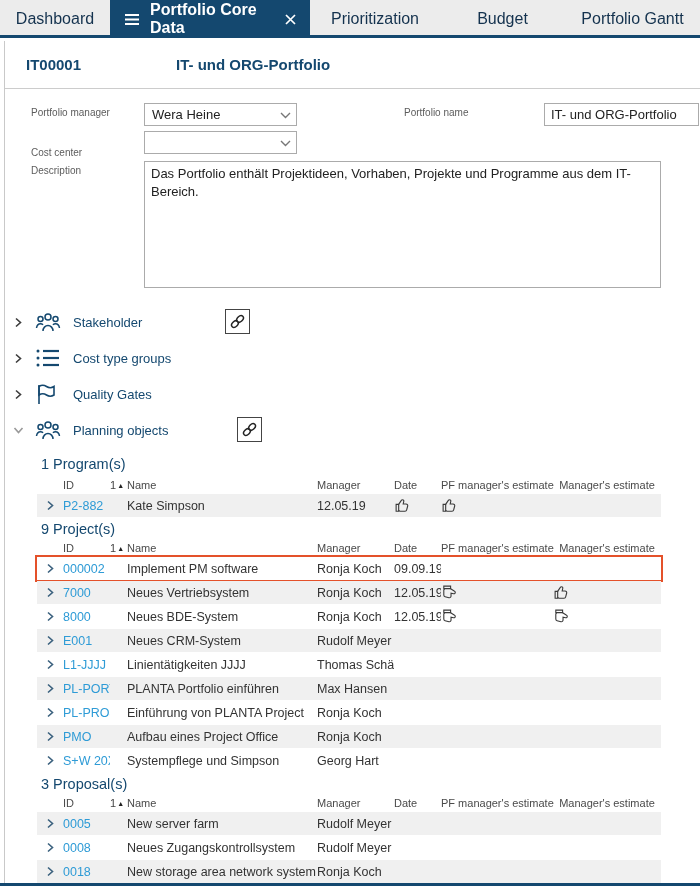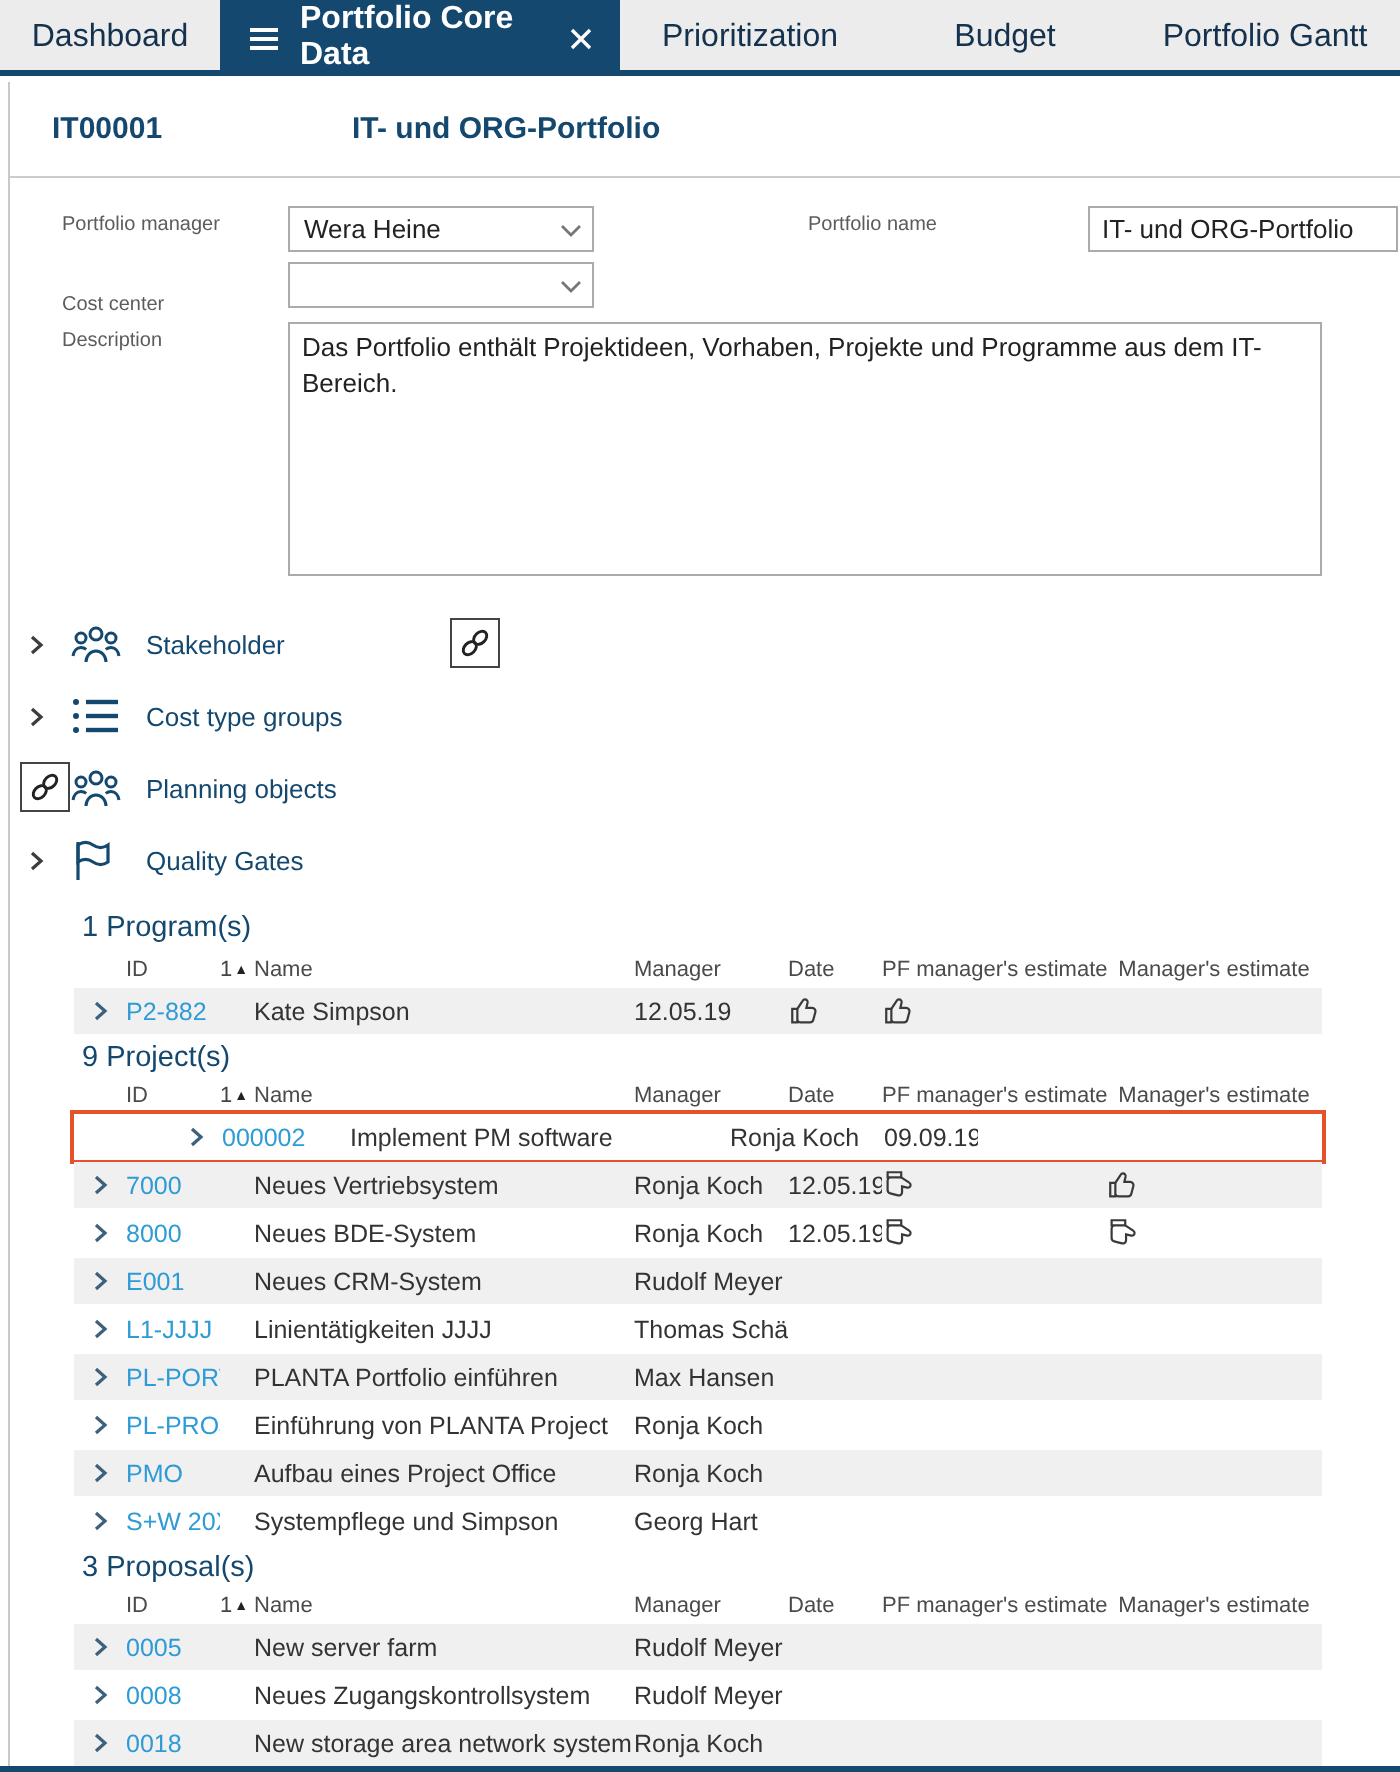--- a/index.html
+++ b/index.html
@@ -74,21 +74,21 @@
   .grid{display:grid;grid-template-columns:26px 47px 17px 190px 77px 47px 112px 108px;
         align-items:center;width:624px;}
   .phead{height:14px;margin-bottom:2px;font-size:11px;color:var(--hdrtext);}
   .phead .hc{white-space:nowrap;}
   .sortcell{display:flex;align-items:center;gap:1px;font-size:11px;color:#444;}
   .sortcell .tri{font-size:7px;line-height:7px;color:#222;}
   .estc{text-align:center;}
   .prow{height:23px;margin-bottom:1px;font-size:12.5px;color:var(--celltext);background:#fff;}
   .prow.shaded{background:var(--shade);}
   .prow.selected{border:2px solid var(--sel);height:27px;width:628px;margin-left:-2px;
-                 margin-top:-2px;margin-bottom:-1px;padding-left:48px;}
+                 margin-top:-2px;margin-bottom:-1px;}
   .rchev{display:flex;justify-content:center;color:#3b617e;cursor:pointer;}
   .idcell{color:var(--link);cursor:pointer;white-space:nowrap;overflow:hidden;}
   .namecell,.mgrcell,.datecell{white-space:nowrap;overflow:hidden;}
   .ic svg{display:block;}
 </style>
 </head>
 <body>
 
 <div class="screen">
   <div class="tabbar">
@@ -192,20 +192,34 @@
               <path d="M8 4h16" stroke="currentColor" stroke-width="2.2"></path>
               <circle cx="3" cy="11" r="1.5" fill="currentColor"></circle>
               <path d="M8 11h16" stroke="currentColor" stroke-width="2.2"></path>
               <circle cx="3" cy="18" r="1.5" fill="currentColor"></circle>
               <path d="M8 18h16" stroke="currentColor" stroke-width="2.2"></path>
             </svg>
           </span>
           <span class="sec-label">Cost type groups</span>
         </div>
         <div class="section-row">
+          <span class="ic sec-chev">
+            <svg width="9" height="11" viewBox="0 0 9 11">
+              <path d="M2 1.5l4.5 4L2 9.5" fill="none" stroke="currentColor" stroke-width="1.6"></path>
+            </svg>
+          </span>
+          <span class="ic sec-icon">
+            <svg width="24" height="24" viewBox="0 0 24 24" fill="none" stroke="currentColor" stroke-width="1.6">
+              <path d="M4 22V3"></path>
+              <path d="M4 4.5c2.5-1.7 5-1.7 7.5 0s5 1.7 7.5 0v8.5c-2.5 1.7-5 1.7-7.5 0s-5-1.7-7.5 0z"></path>
+            </svg>
+          </span>
+          <span class="sec-label">Quality Gates</span>
+        </div>
+        <div class="section-row">
           <span class="ic sec-chev open">
             <svg width="11" height="9" viewBox="0 0 11 9">
               <path d="M1.5 2l4 4.5L9.5 2" fill="none" stroke="currentColor" stroke-width="1.6"></path>
             </svg>
           </span>
           <span class="ic sec-icon">
             <svg width="26" height="22" viewBox="0 0 26 22" fill="none" stroke="currentColor" stroke-width="1.5">
               <circle cx="13" cy="6" r="3"></circle>
               <circle cx="5.5" cy="8" r="2.5"></circle>
               <circle cx="20.5" cy="8" r="2.5"></circle>
@@ -216,34 +230,20 @@
           </span>
           <span class="sec-label">Planning objects</span>
           <span class="link-btn">
             <span class="ic">
               <svg width="19" height="19" viewBox="0 0 22 22" fill="none" stroke="#222" stroke-width="1.7">
                 <ellipse cx="8" cy="14" rx="4.4" ry="3.1" transform="rotate(-45 8 14)"></ellipse>
                 <ellipse cx="14" cy="8" rx="4.4" ry="3.1" transform="rotate(-45 14 8)"></ellipse>
               </svg>
             </span>
           </span>
-        </div>
-        <div class="section-row">
-          <span class="ic sec-chev">
-            <svg width="9" height="11" viewBox="0 0 9 11">
-              <path d="M2 1.5l4.5 4L2 9.5" fill="none" stroke="currentColor" stroke-width="1.6"></path>
-            </svg>
-          </span>
-          <span class="ic sec-icon">
-            <svg width="24" height="24" viewBox="0 0 24 24" fill="none" stroke="currentColor" stroke-width="1.6">
-              <path d="M4 22V3"></path>
-              <path d="M4 4.5c2.5-1.7 5-1.7 7.5 0s5 1.7 7.5 0v8.5c-2.5 1.7-5 1.7-7.5 0s-5-1.7-7.5 0z"></path>
-            </svg>
-          </span>
-          <span class="sec-label">Quality Gates</span>
         </div>
       </div>
     <div class="tables">
         <div class="group">
           <div class="group-heading">1 Program(s)</div>
           <div class="grid phead">
             <span class="hc"></span>
             <span class="hc">ID</span>
             <span class="sortcell">
               <span>1</span>

